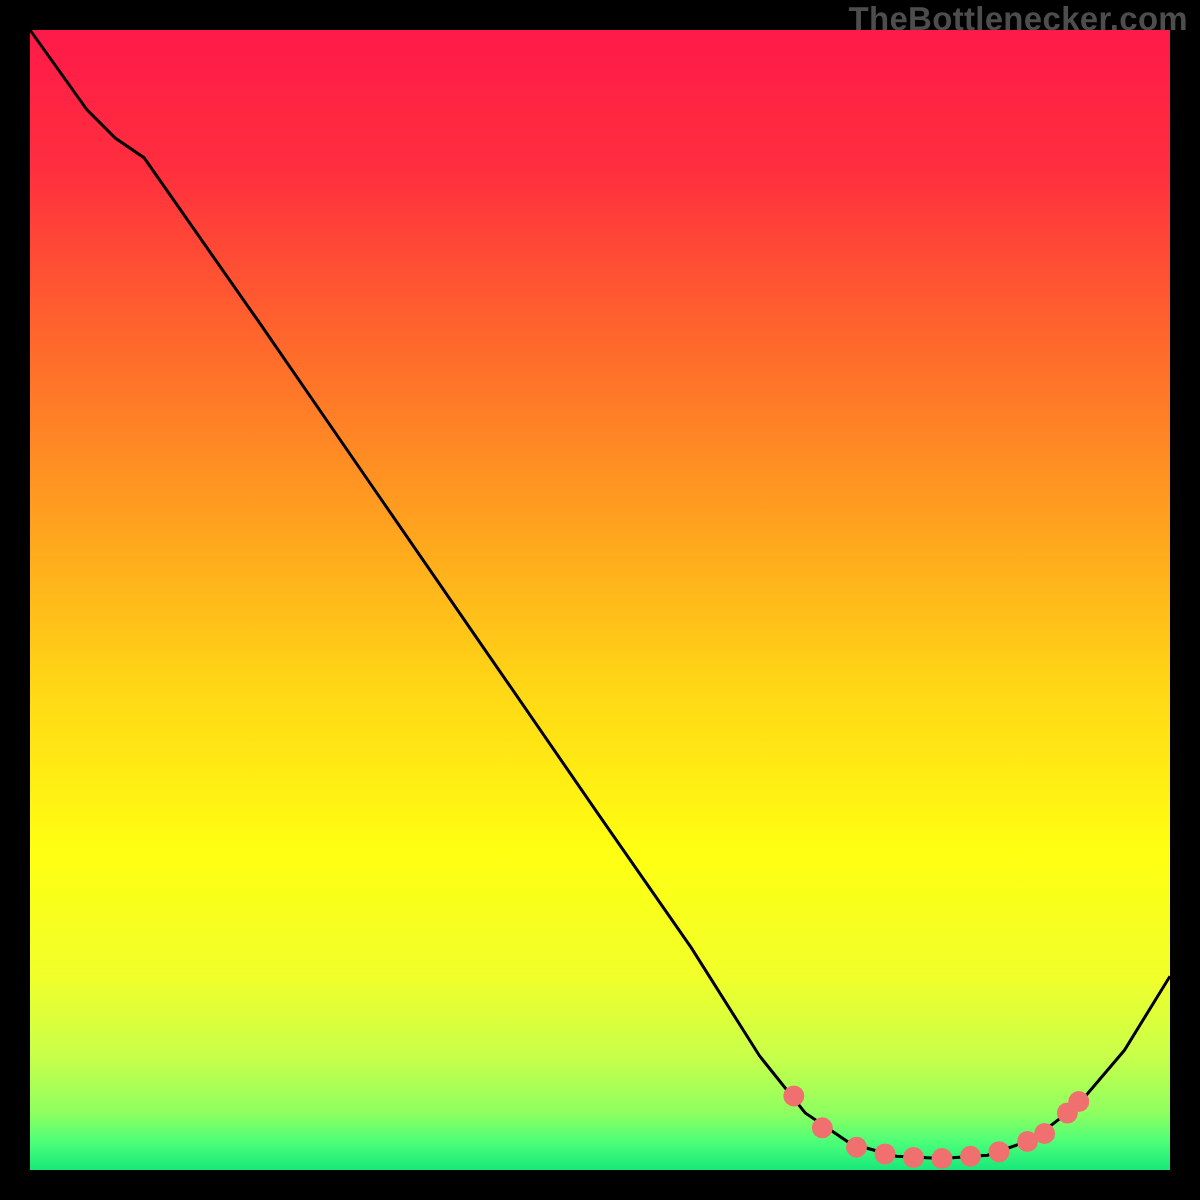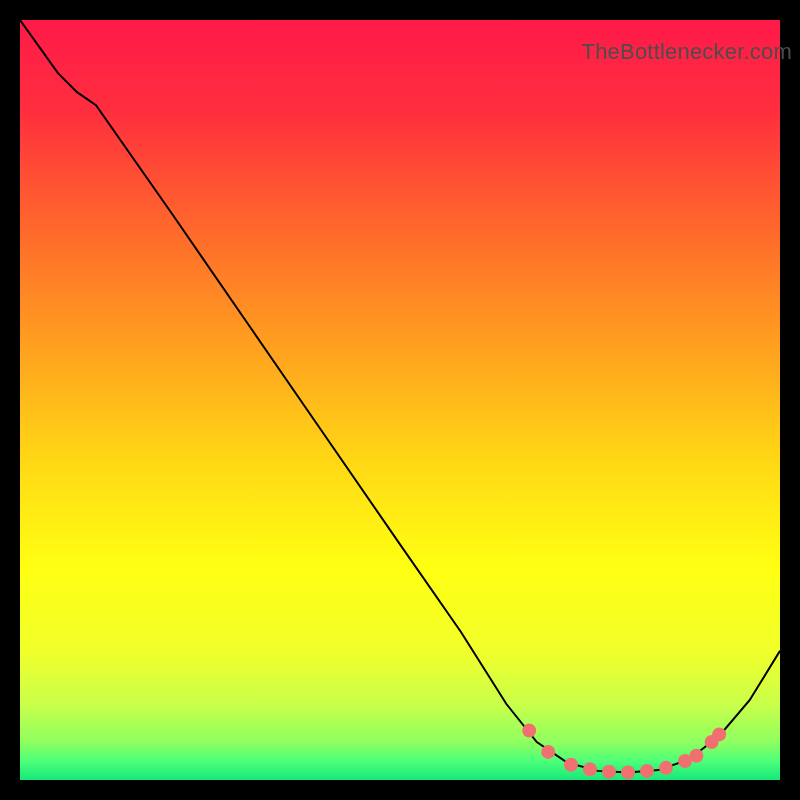--- a/index.html
+++ b/index.html
@@ -24,24 +24,23 @@
     width: 760px;
     height: 760px;
   }
   .watermark {
     position: absolute;
     top: 0px;
     right: 8px;
     color: #4d4d4d;
     font-family: Arial, Helvetica, sans-serif;
     font-size: 22px;
-    font-weight: 400;
+    font-weight: 700;
     letter-spacing: 0.2px;
     z-index: 10;
-    margin-top: 39px;
   }
 </style>
 </head>
 <body>
 
 <div class="chart-container">
   <div class="watermark">TheBottlenecker.com</div>
   <svg class="plot-area" viewBox="0 0 760 760" preserveAspectRatio="none">
     <defs>
       <linearGradient id="bg-grad" x1="0" y1="0" x2="0" y2="1">

